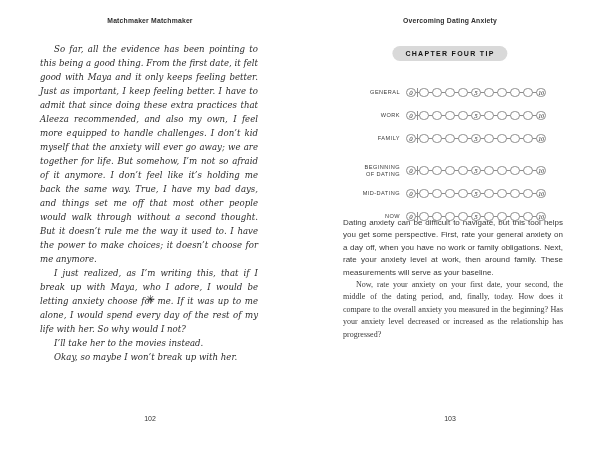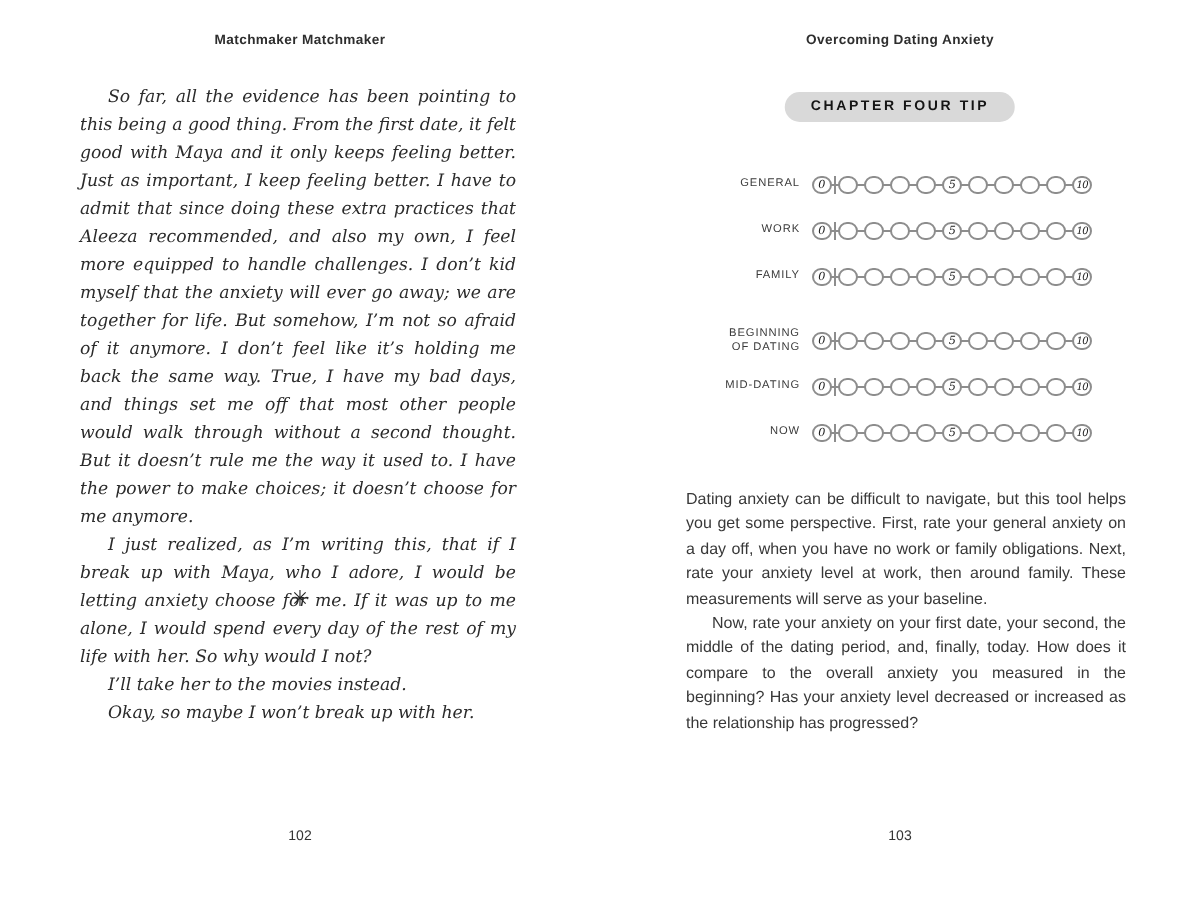--- a/index.html
+++ b/index.html
@@ -84,26 +84,26 @@
   .scale-circle {
     width:9.6px; height:9.6px; box-sizing:border-box;
     border:0.9px solid #8d8d8d; border-radius:50%;
     background:#ffffff; position:relative; z-index:1;
     display:flex; align-items:center; justify-content:center;
     font-family:"DejaVu Serif", serif; font-style:italic;
     font-size:5.6px; color:#1a1a1a; letter-spacing:-0.3px;
   }
 
   .tool-text {
-    position:absolute; left:43px; top:244px; width:220px;
+    position:absolute; left:43px; top:217px; width:220px;
     font-size:8px; line-height:12.4px;
     text-align:justify; color:#383838;
   }
   .tool-text p { margin:0; }
-  .tool-text p + p { text-indent:13px; }
+  .tool-text p + p { text-indent:13px;font-family:Liberation Serif, serif; }
 </style>
 </head>
 <body>
 
 <div class="page" id="left-page">
   <div class="running-head">Matchmaker Matchmaker</div>
   <div class="journal">
       <p>So far, all the evidence has been pointing to this being a good thing. From the first date, it felt good with Maya and it only keeps feeling better. Just as important, I keep feeling better. I have to admit that since doing these extra practices that Aleeza recommended, and also my own, I feel more equipped to handle challenges. I don’t kid myself that the anxiety will ever go away; we are together for life. But somehow, I’m not so afraid of it anymore. I don’t feel like it’s holding me back the same way. True, I have my bad days, and things set me off that most other people would walk through without a second thought. But it doesn’t rule me the way it used to. I have the power to make choices; it doesn’t choose for me anymore.</p>
       <p>I just realized, as I’m writing this, that if I break up with Maya, who I adore, I would be letting anxiety choose for me. If it was up to me alone, I would spend every day of the rest of my life with her. So why would I not?</p>
       <p>I’ll take her to the movies instead.</p>

